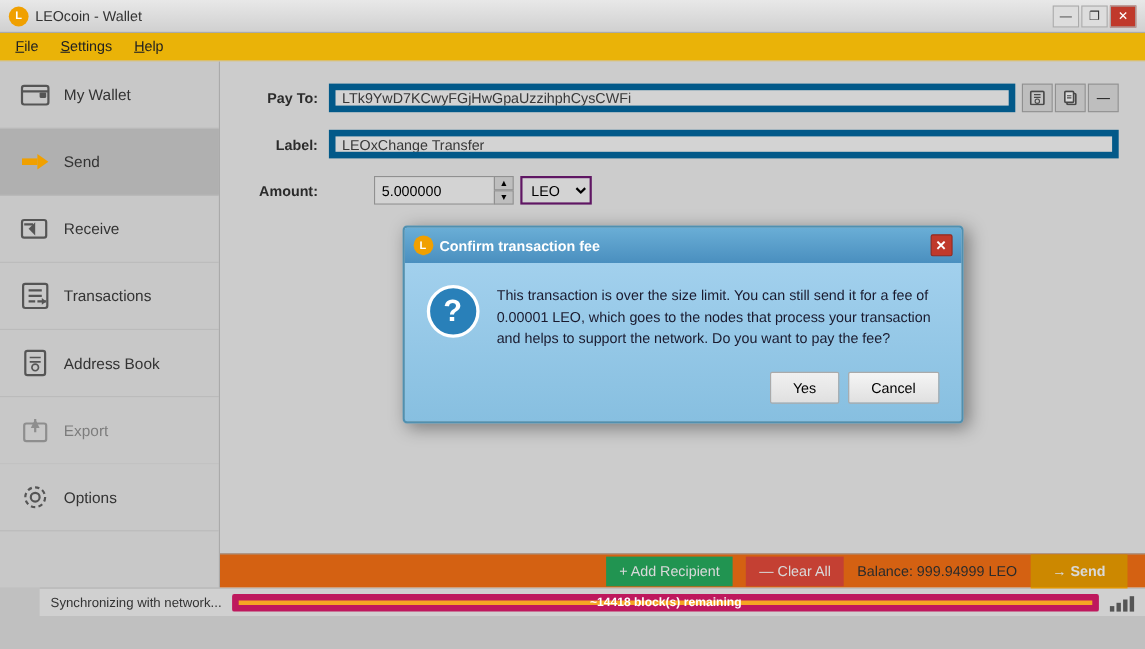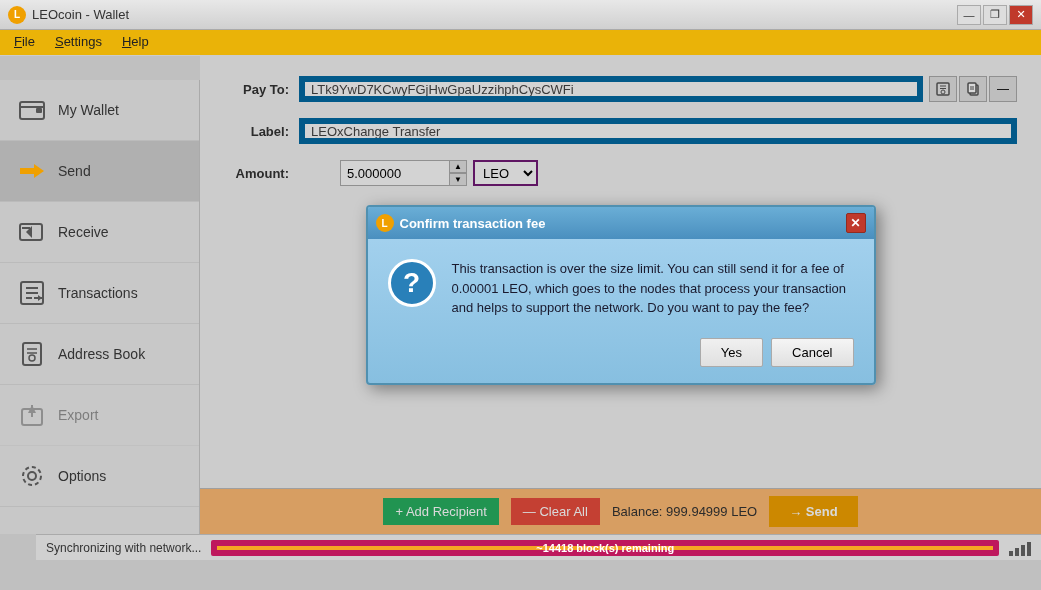--- a/index.html
+++ b/index.html
@@ -83,21 +83,20 @@
       height: calc(590px - 30px - 26px - 30px - 26px);
     }
 
     
     .sidebar {
       width: 200px;
       background: #c8c8c8;
       border-right: 1px solid #aaa;
       display: flex;
       flex-direction: column;
-      margin-top: 24px;
     }
     .sidebar-item {
       display: flex;
       align-items: center;
       gap: 10px;
       padding: 14px 16px;
       cursor: pointer;
       color: #333;
       font-size: 14px;
       font-weight: 500;
@@ -198,28 +197,28 @@
       width: 65px;
       height: 26px;
       border: 2px solid #701a75;
       background: #f8f8f8;
       font-size: 13px;
       padding: 0 4px;
     }
 
     
     .bottom-bar {
-      height: 46px;
-      background: #fdba74;
+      height: 31px;
+      background: #f97316;
       border-top: 1px solid #bbb;
       display: flex;
       align-items: center;
       padding: 0 16px;
       gap: 12px;
-      justify-content: center;
+      justify-content: flex-end;
     }
     .bottom-left {
       display: flex;
       align-items: center;
       gap: 12px;
     }
     .btn-add {
       background: #27ae60;
       color: white;
       border: none;

